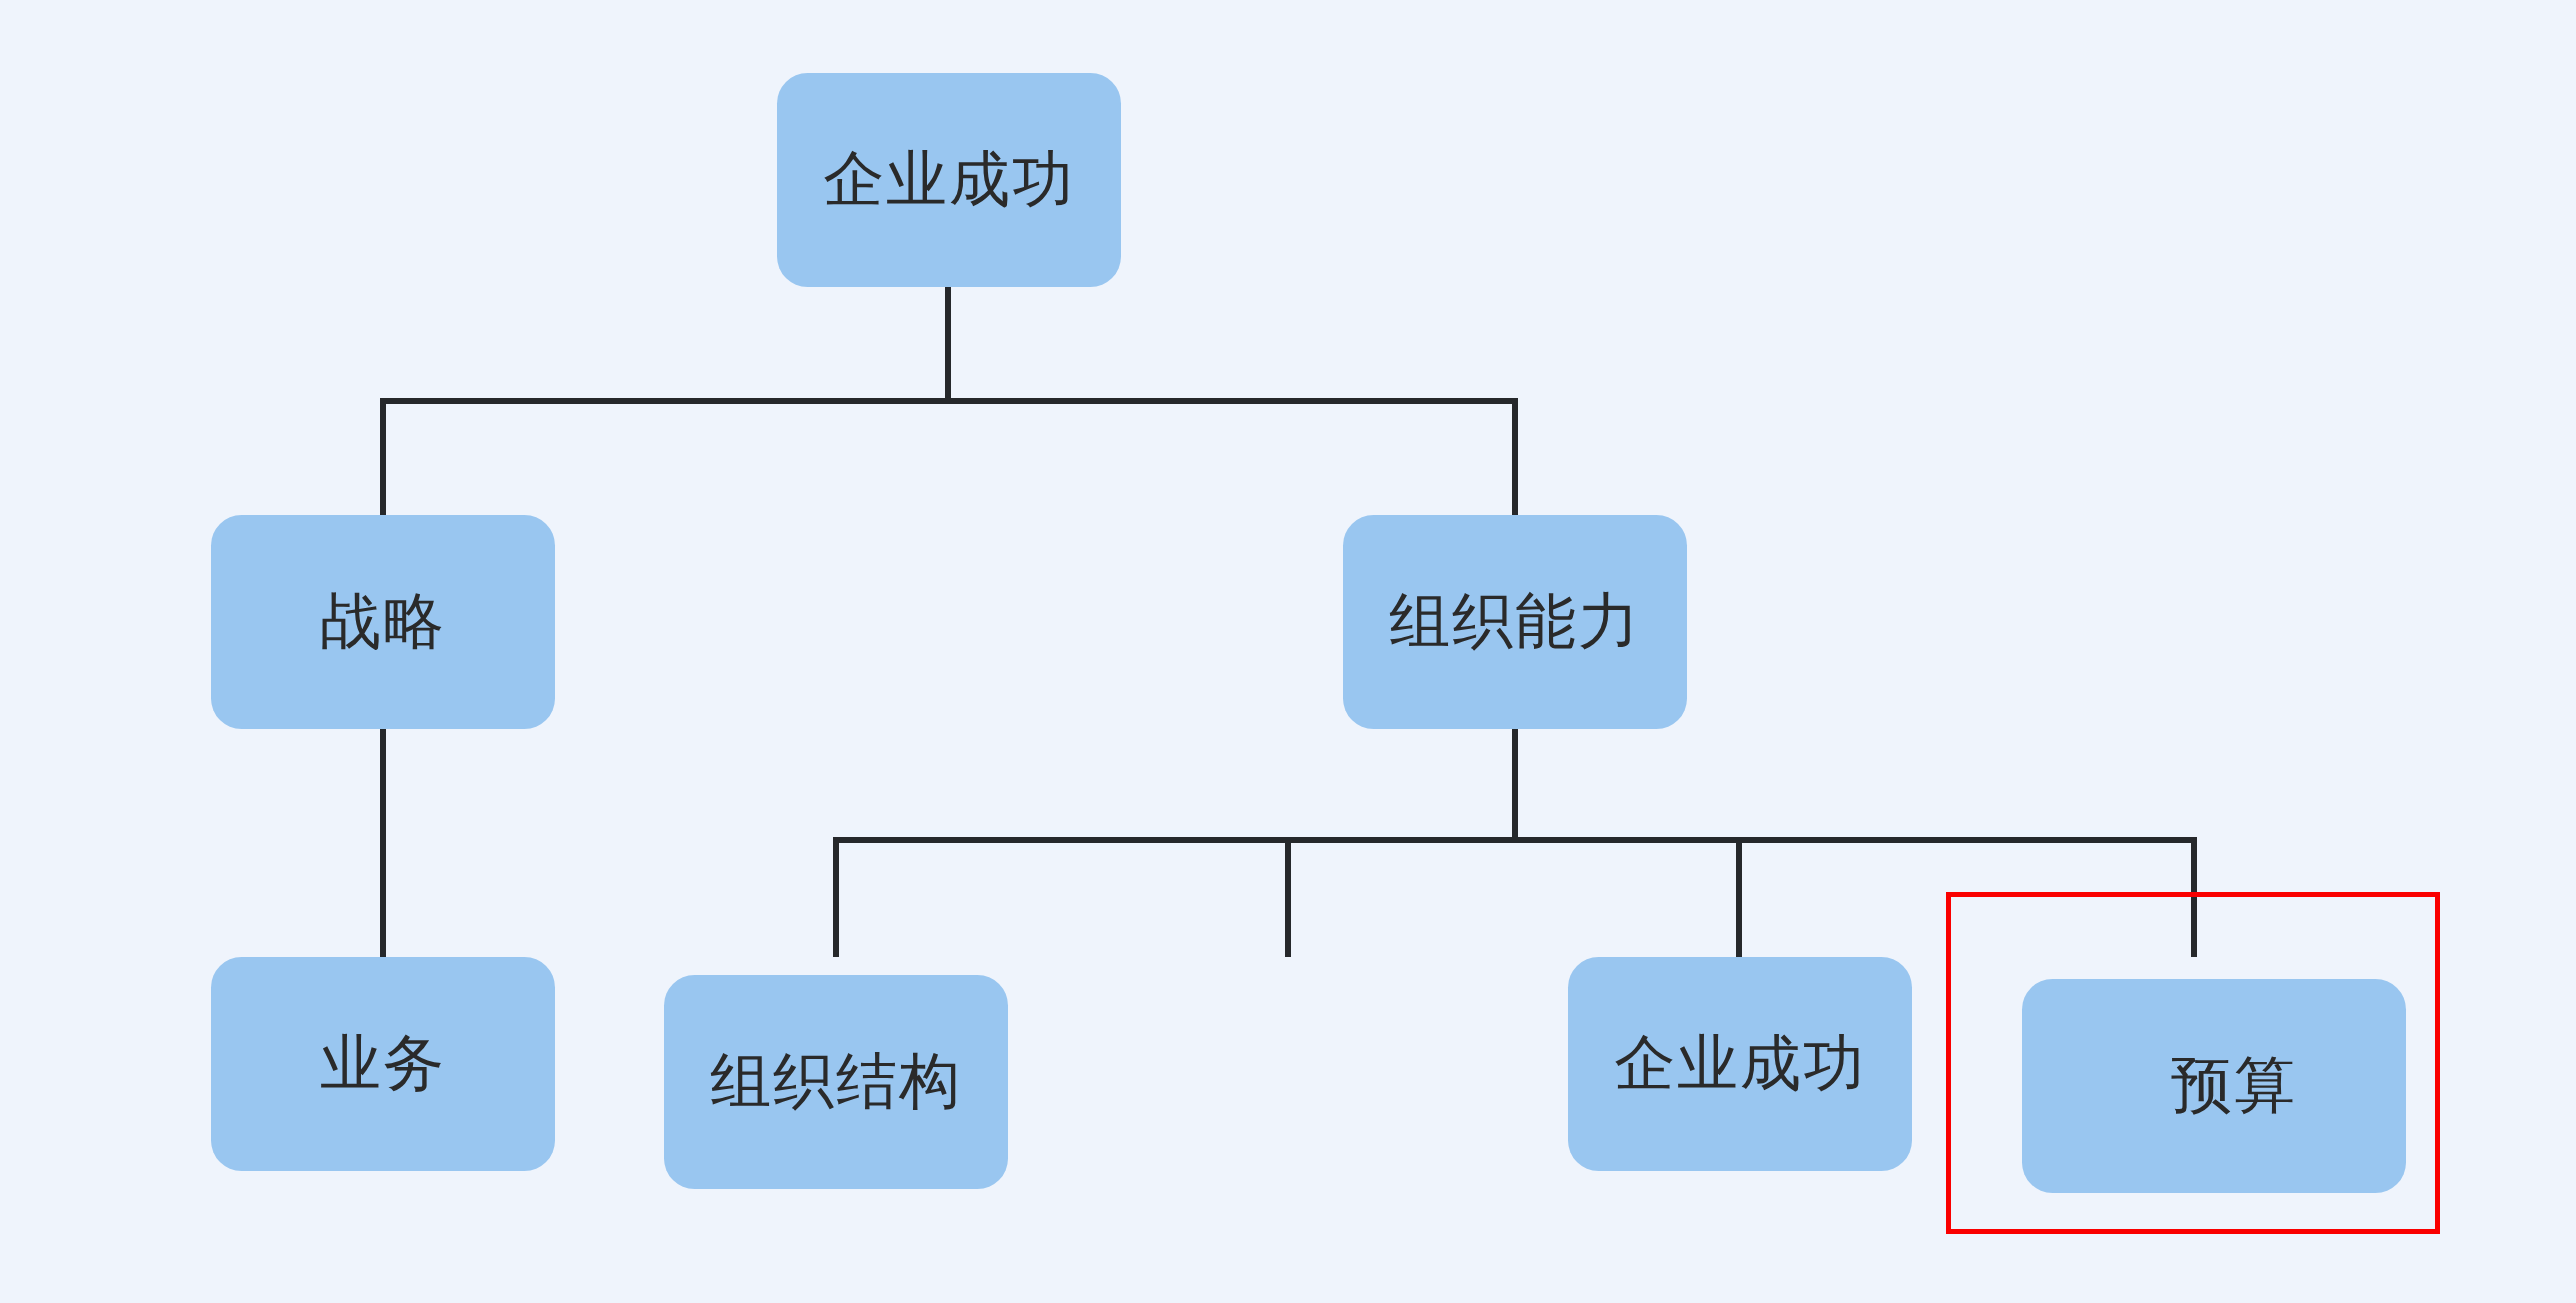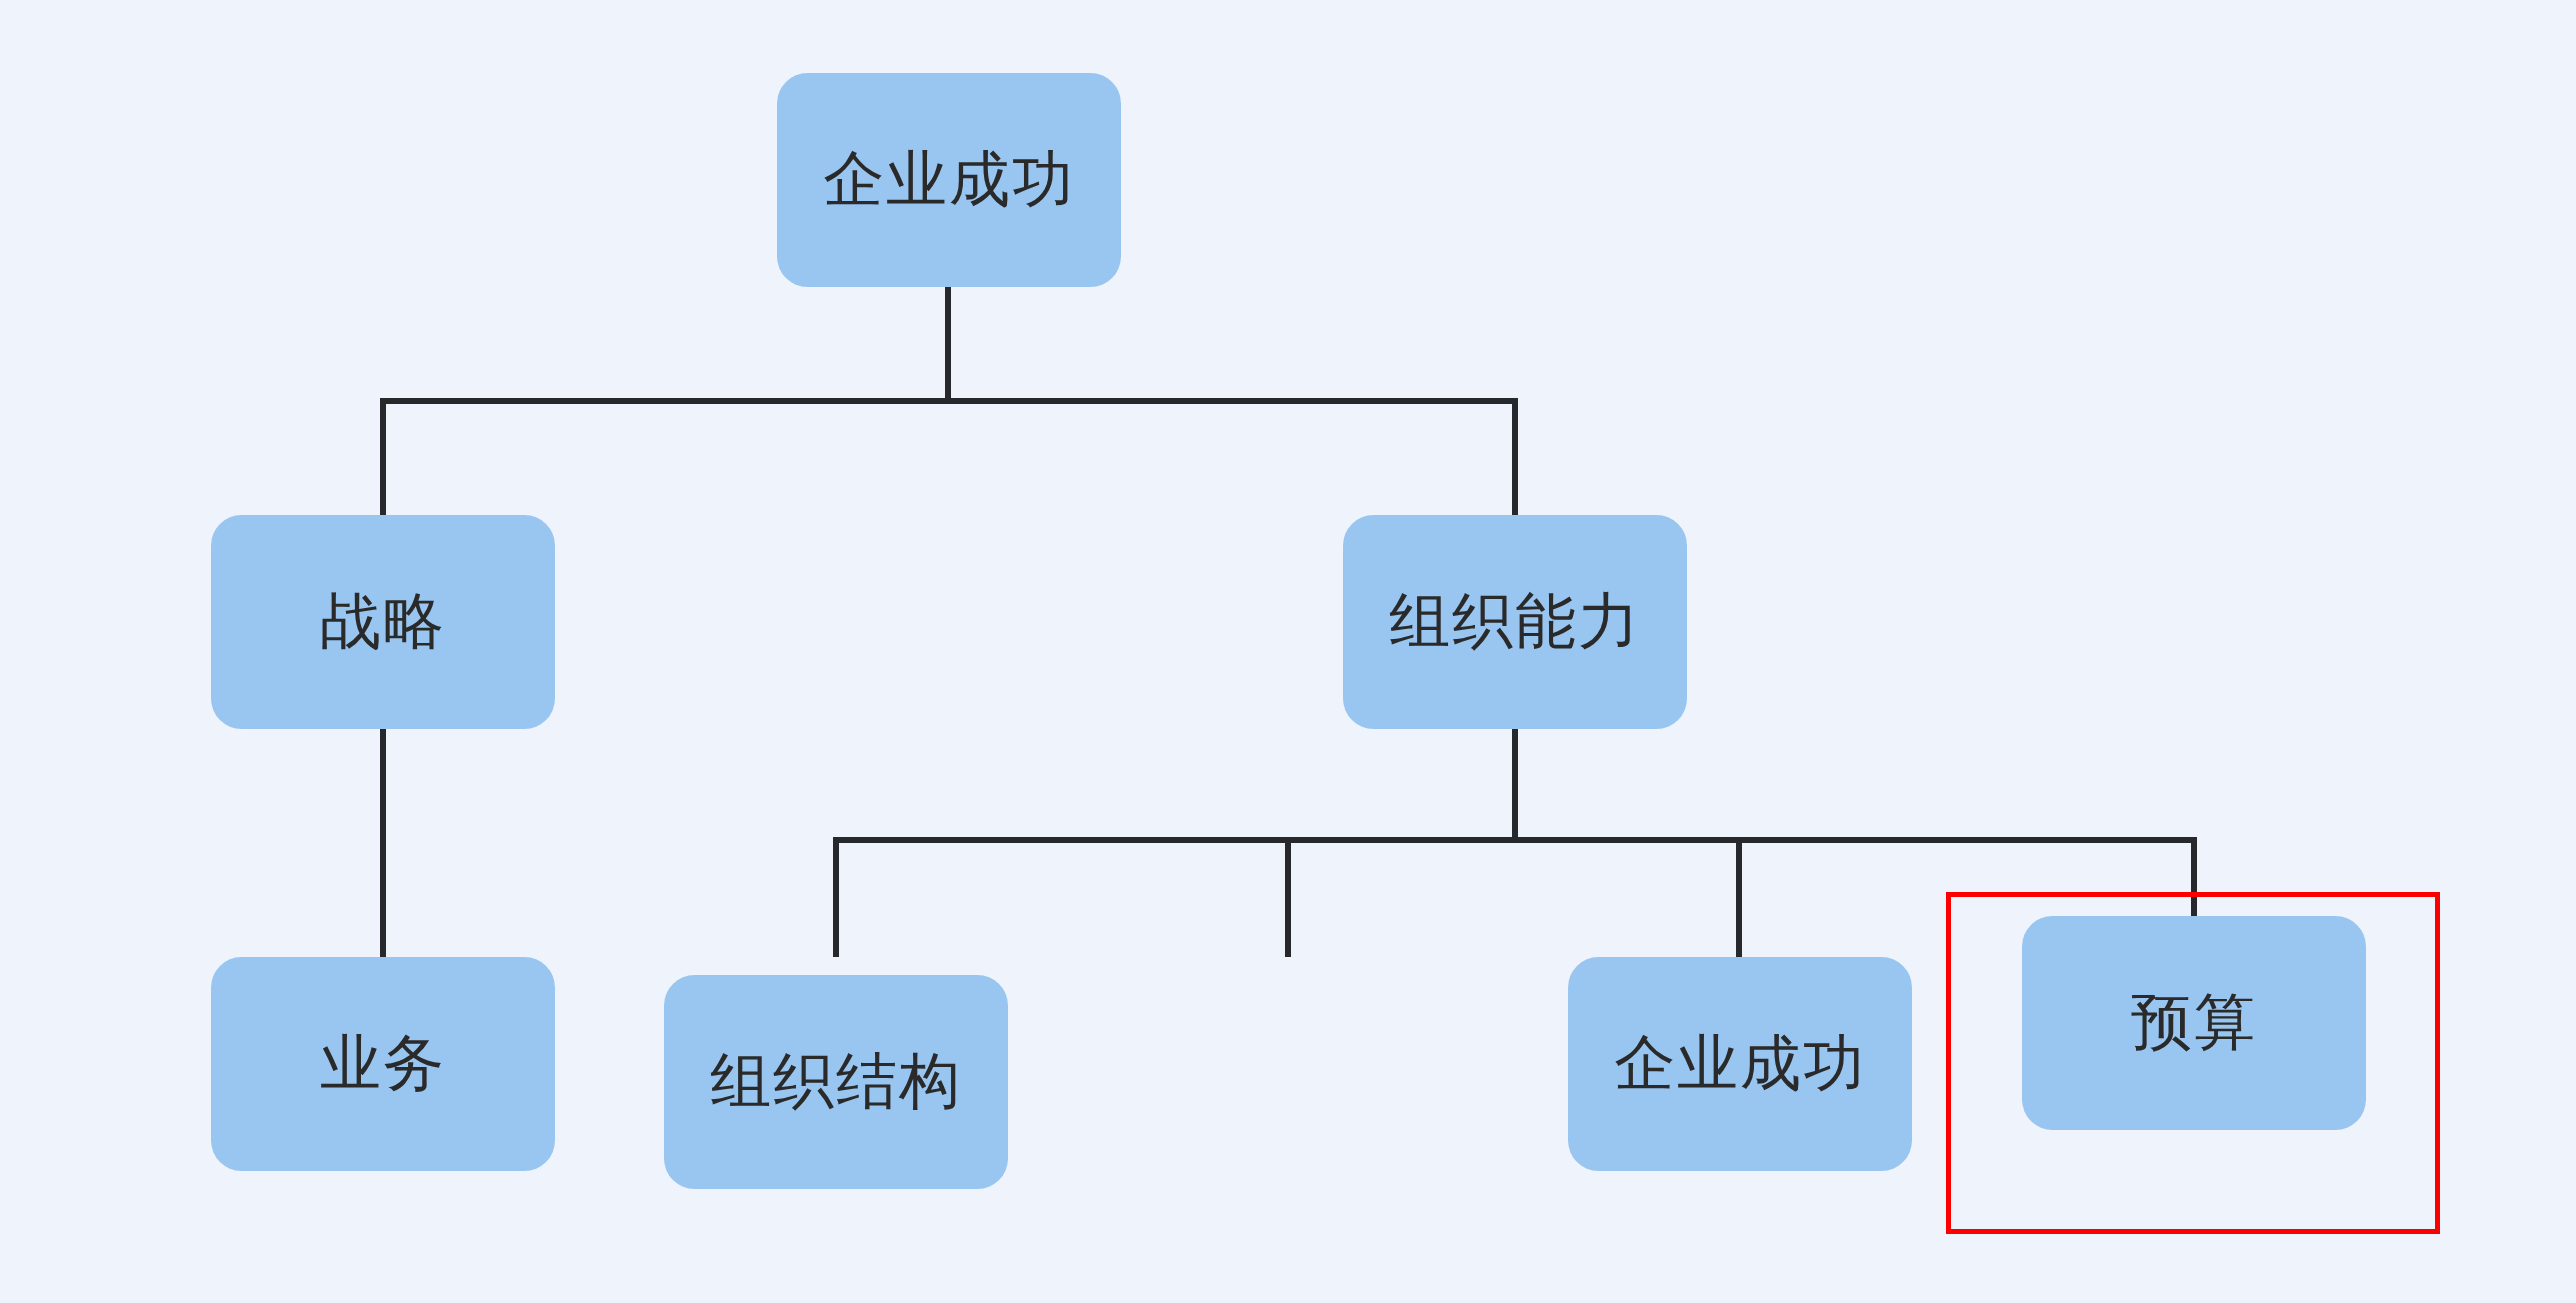--- a/index.html
+++ b/index.html
@@ -77,20 +77,20 @@
   </div>
   <div class="node" style="left:211px;  top:957px;">
     <span>业务</span>
   </div>
   <div class="node" style="left:664px;  top:957px;margin-top:18px;">
     <span>组织结构</span>
   </div>
   <div class="node" style="left:1568px; top:957px;">
     <span>企业成功</span>
   </div>
-  <div class="node" style="left:2022px; top:916px;">
+  <div class="node" style="left:2022px; top:979px;padding-left:40px;">
     <span>预算</span>
   </div>
 
   <div class="highlight" style="left:1946px; top:892px; width:494px; height:342px;"></div>
 
 </div>
 
 
 </body></html>

